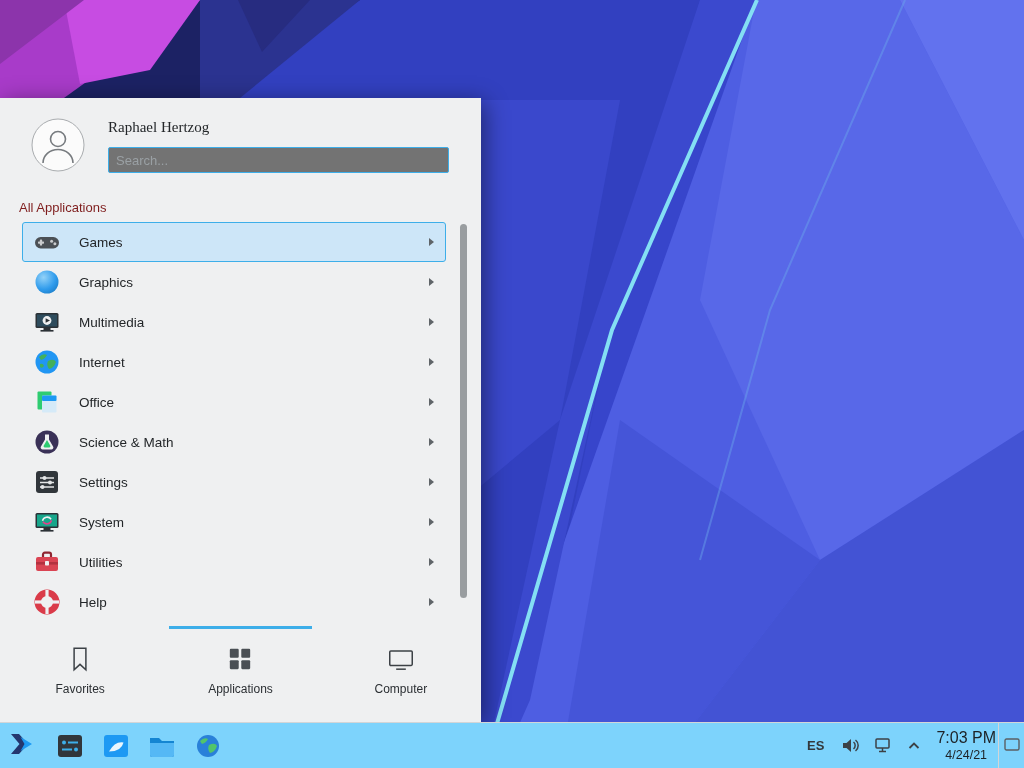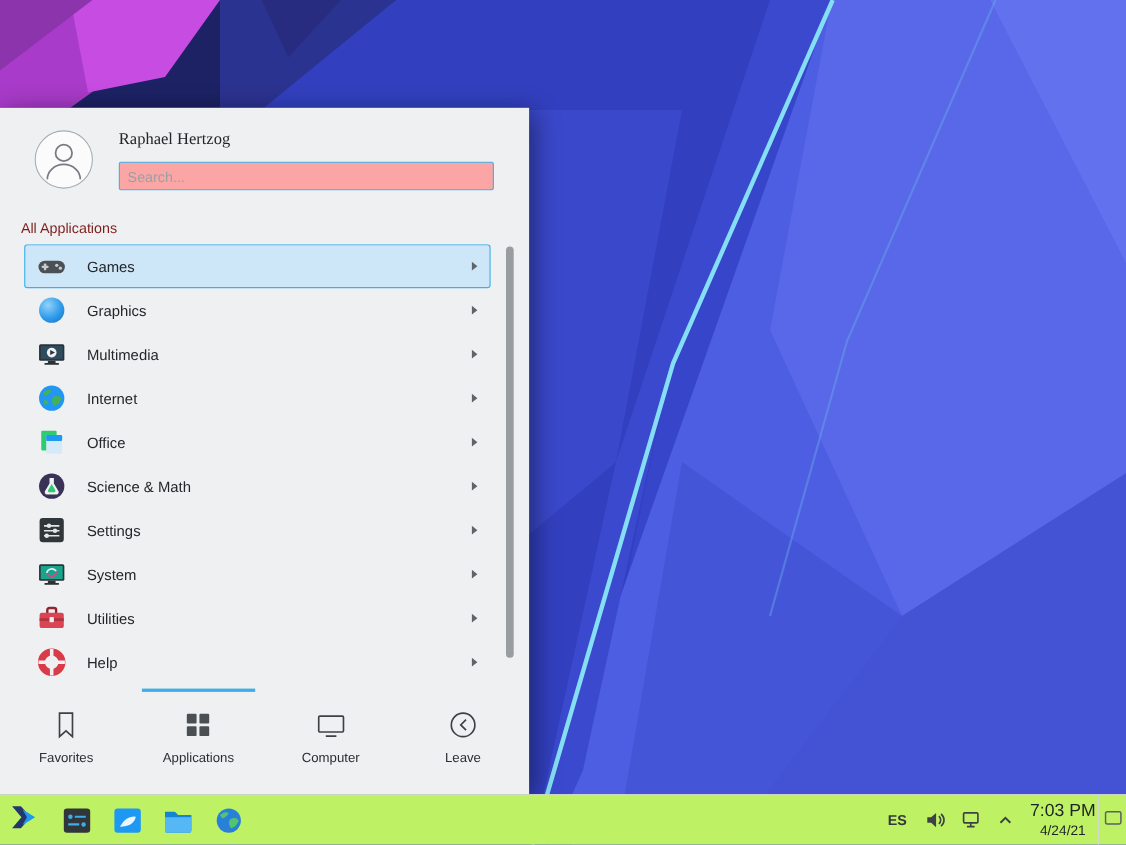--- a/index.html
+++ b/index.html
@@ -7,21 +7,21 @@
   body { font-family:"Liberation Sans", sans-serif; color:#232629; }
   .desktop { position:relative; width:1024px; height:768px; background:#3745cb; }
   .wallpaper { position:absolute; left:0; top:0; width:1024px; height:768px; }
 
   
   .kickoff { position:absolute; left:0; top:98px; width:481px; height:624px;
              background:#eff0f1; box-shadow:4px 4px 22px rgba(0,0,0,.45); }
   .avatar { position:absolute; left:31px; top:20px; width:54px; height:54px; }
   .user-name { position:absolute; left:108px; top:21px; font-size:15px; color:#232629;font-family:Liberation Serif, serif; }
   .search-input { position:absolute; left:108px; top:49px; width:341px; height:26px;
-                  border:1px solid #3daee9; border-radius:2px; background:#fca5a5;
+                  border:1px solid #3daee9; border-radius:2px; background:#737373;
                   font-family:inherit; font-size:13px; padding:0 7px; color:#232629; outline:none; }
   .search-input::placeholder { color:#9aa0a4; }
   .section-label { position:absolute; top:102px; left:19px; font-size:13px; color:#7f1d1d; }
 
   .app-list { position:absolute; top:124px; left:0; right:0; height:404px; overflow:hidden; }
   .app-item { position:relative; height:40px; margin:0 35px 0 22px; display:flex; align-items:center;
               padding-left:11px; border:1px solid transparent; border-radius:3px; cursor:default; }
   .app-item.selected { background:#cde6f8; border-color:#3daee9; }
   .app-icon { width:26px; height:26px; flex:0 0 26px; }
   .app-icon svg { width:26px; height:26px; display:block; }
@@ -32,21 +32,21 @@
                border-radius:3.5px; background:#999da0; }
 
   .tabbar { position:absolute; left:0; right:0; bottom:0; height:96px; display:flex; }
   .tab { flex:1; position:relative; display:flex; flex-direction:column; align-items:center; padding-top:18px; }
   .tab.active::before { content:""; position:absolute; top:0; left:9px; right:9px; height:3px; background:#3daee9; }
   .tab-icon { width:30px; height:30px; }
   .tab-icon svg { width:30px; height:30px; display:block; }
   .tab-label { margin-top:8px; font-size:12px; color:#2b2f33; }
 
   
-  .taskbar { position:absolute; left:0; bottom:0; width:1024px; height:46px; background:#bef264;
+  .taskbar { position:absolute; left:0; bottom:0; width:1024px; height:46px; background:#7dd3fc;
              border-top:1px solid #d3d5d7; display:flex; align-items:center; }
   .launcher-btn { width:44px; height:46px; display:flex; align-items:center; justify-content:center; }
   .task-icons { display:flex; gap:18px; margin-left:12px; align-items:center; }
   .task-icon { width:28px; height:28px; }
   .task-icon svg { width:28px; height:28px; display:block; }
   .tray { margin-left:auto; display:flex; align-items:center; height:100%; }
   .kbd-layout { font-size:13px; font-weight:bold; color:#33383c; margin-right:17px; }
   .tray-icon { width:19px; height:19px; margin-right:14px; }
   .tray-icon svg { width:19px; height:19px; display:block; }
   .caret { width:14px; height:14px; margin-right:15px; }
@@ -270,29 +270,20 @@
       </div>
       <div class="tab">
         <span class="tab-icon">
           <svg viewBox="0 0 28 28">
               <rect x="3.5" y="6.5" width="21" height="13.5" rx="1" fill="none" stroke="#3c4146" stroke-width="1.4"></rect>
           <line x1="9.5" y1="23.5" x2="18.5" y2="23.5" stroke="#3c4146" stroke-width="1.4"></line>
             </svg>
         </span>
         <span class="tab-label">Computer</span>
       </div>
-      <div class="tab">
-        <span class="tab-icon">
-          <svg viewBox="0 0 28 28">
-              <circle cx="14" cy="14" r="10" fill="none" stroke="#3c4146" stroke-width="1.4"></circle>
-          <path d="M16.5,9.5 L12,14 l4.5,4.5" fill="none" stroke="#3c4146" stroke-width="1.4"></path>
-            </svg>
-        </span>
-        <span class="tab-label">Leave</span>
-      </div>
     </div>
 
   </div>
 
   <div class="taskbar">
 
     <div class="launcher-btn">
       <span>
         <svg width="28" height="28" viewBox="0 0 28 28">
             <polygon points="3,4 11,4 20,14 11,24 3,24 11.5,14" fill="#24366e"></polygon>

